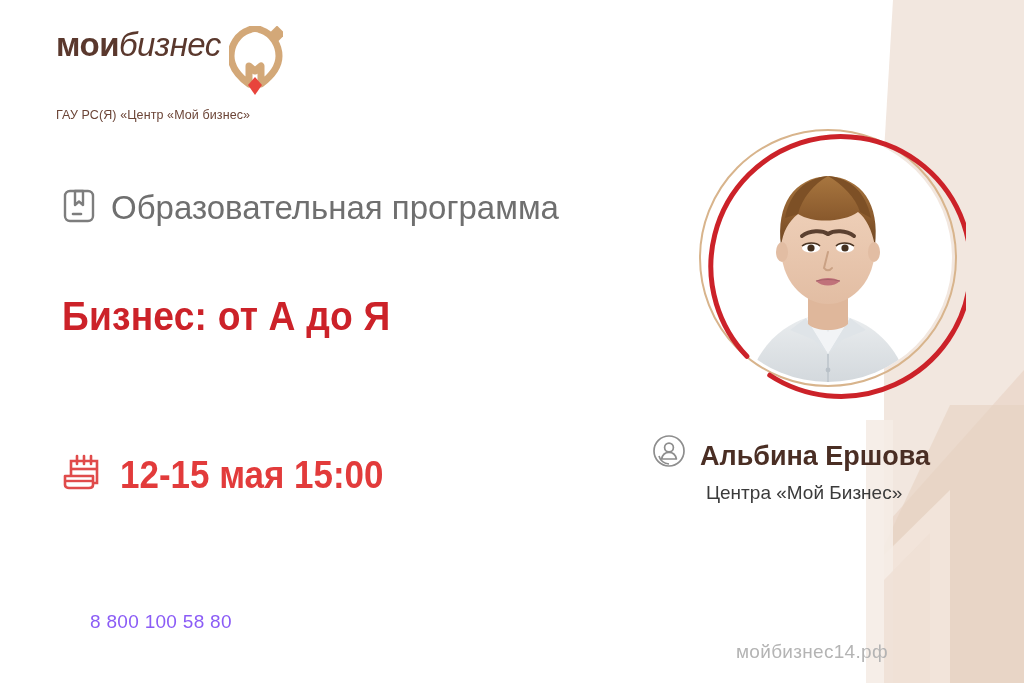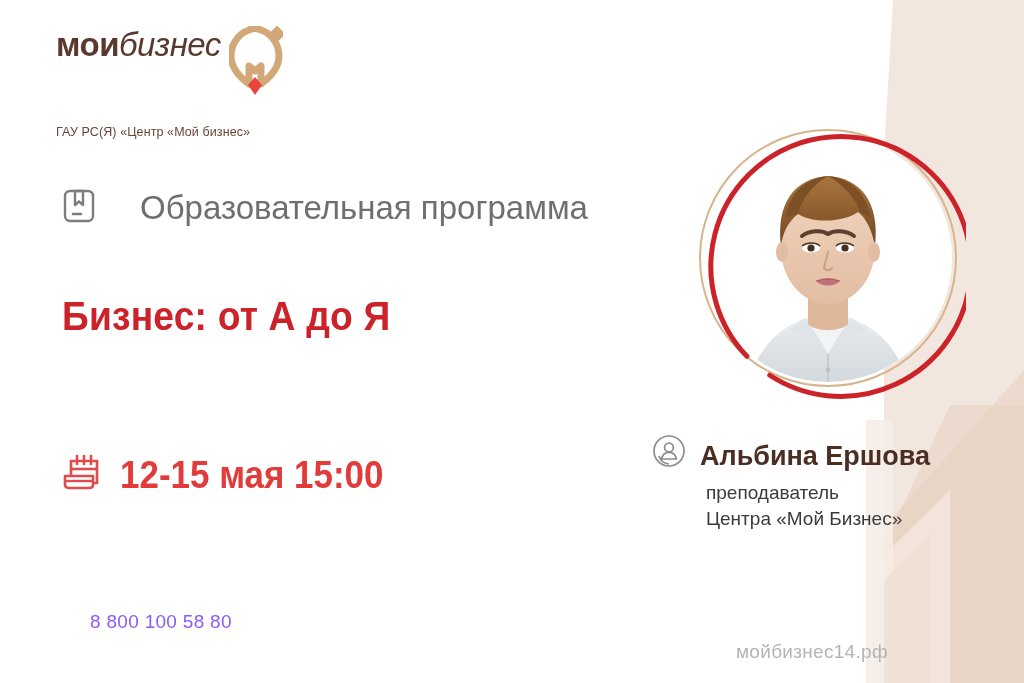--- a/index.html
+++ b/index.html
@@ -54,21 +54,21 @@
   }
   .logo-word .reg {
     font-weight: 400;
     font-style: italic;
   }
   .logo-tagline {
     font-size: 12.5px;
     line-height: 16px;
     color: #6b4436;
     white-space: nowrap;
-    margin-top: 22px;
+    margin-top: 5px;
     letter-spacing: 0.1px;
   }
   .logo-mark {
     margin-left: 8px;
     margin-top: 0px;
     flex: none;
   }
 
   
   .program-line {
@@ -81,21 +81,20 @@
   .program-icon {
     flex: none;
     margin-right: 15px;
   }
   .program-label {
     font-size: 33px;
     line-height: 40px;
     font-weight: 400;
     color: #6f6f6f;
     white-space: nowrap;
-    margin-left: 29px;
   }
 
   
   .headline {
     position: absolute;
     left: 62px;
     top: 292px;
     font-size: 40px;
     line-height: 48px;
     font-weight: 700;
@@ -319,20 +318,19 @@
         <circle cx="17" cy="17" r="15" fill="none" stroke="#8d8d8d" stroke-width="1.7"></circle>
         <path d="M7 22 A11 11 0 0 0 17 30" fill="none" stroke="#8d8d8d" stroke-width="1.7"></path>
         <circle cx="17" cy="13.5" r="4.4" fill="none" stroke="#8d8d8d" stroke-width="1.7"></circle>
         <path d="M9.6 25 C10.6 20.4 13.6 18.4 17 18.4 C20.4 18.4 23.4 20.4 24.4 25 Z" fill="none" stroke="#8d8d8d" stroke-width="1.7" stroke-linejoin="round"></path>
       </svg>
     </span>
     <span class="speaker-name">Альбина Ершова</span>
   </div>
 
   <div class="speaker-role">
-    <div>преподаватель</div>
     <div>Центра «Мой Бизнес»</div>
   </div>
 
   <div class="footer-phone">8 800 100 58 80</div>
   <div class="footer-site">мойбизнес14.рф</div>
 
 </div>
 
 </body></html>

